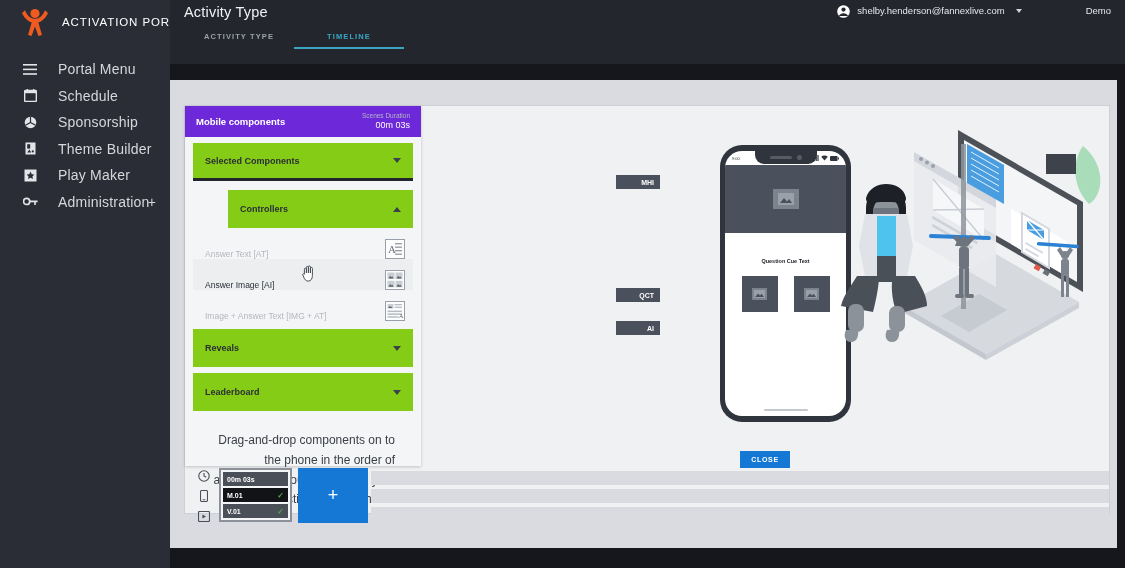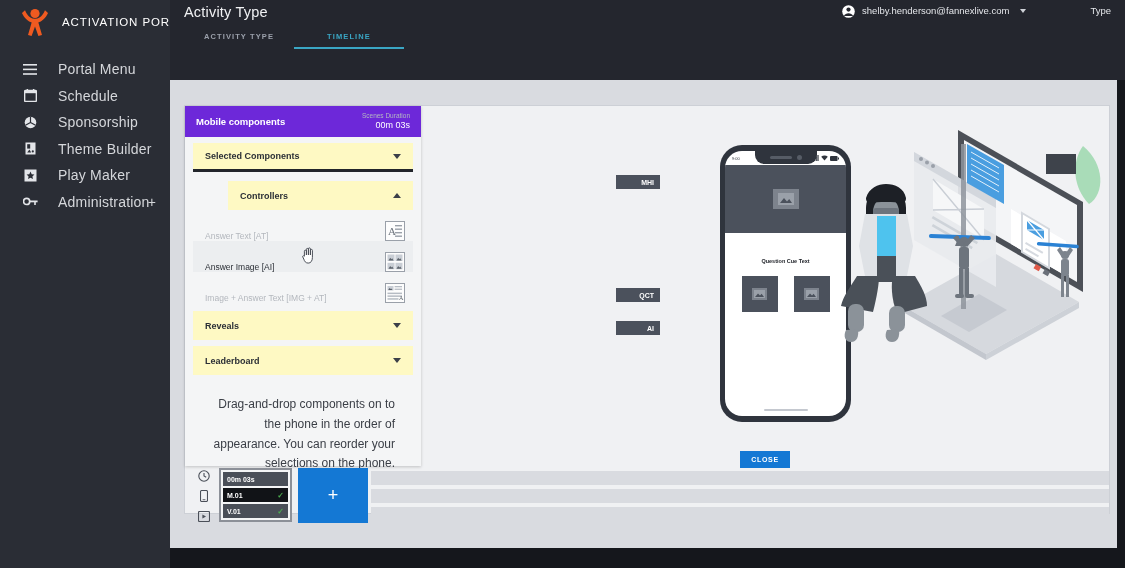--- a/index.html
+++ b/index.html
@@ -26,21 +26,21 @@
   }
   .nav-ico { width: 16px; height: 16px; flex: none; display: flex; align-items: center; justify-content: center; }
   .nav-ico svg { display: block; }
   .nav-label { color: #d5d7db; font-size: 14px; letter-spacing: .2px; white-space: nowrap; }
   .nav-plus {
     position: absolute; right: 14px; color: #d5d7db; font-size: 14px; line-height: 1;
   }
 
   
   .header {
-    position: absolute; left: 170px; top: 0; width: 955px; height: 80px;
+    position: absolute; left: 170px; top: 0; width: 955px; height: 64px;
     background: #24262e;
   }
   .hdr-title {
     position: absolute; left: 14px; top: 4px; color: #f1f2f4;
     font-size: 14.5px; font-weight: 400; letter-spacing: .2px;
   }
   .hdr-tabs { position: absolute; left: 14px; top: 28px; display: flex; }
   .hdr-tab {
     font-size: 7.5px; letter-spacing: 1.1px; color: #9ba0ab; font-weight: 700;
     padding: 4px 0 6px 0; width: 110px; text-align: center; cursor: pointer;
@@ -76,21 +76,21 @@
     height: 31px; background: #6d28d9; display: flex; align-items: center;
     justify-content: space-between; padding: 0 11px;
   }
   .panel-head-title { color: #ffffff; font-size: 9.5px; font-weight: 700; }
   .panel-head-meta { text-align: right; line-height: 1.25; }
   .ph-meta-label { color: #b4b8c1; font-size: 6.5px; display: block; }
   .ph-meta-val { color: #ffffff; font-size: 9px; display: block; }
 
   .panel-body { padding: 6px 8px 0 8px; }
   .accordion {
-    background: #fef9c3; height: 29px; display: flex; align-items: center;
+    background: #84cc16; height: 38px; display: flex; align-items: center;
     justify-content: space-between; padding: 0 12px; margin-bottom: 6px; cursor: pointer;
   }
   .accordion.sep { border-bottom: 3px solid #22252b; margin-bottom: 9px; }
   .accordion-label { font-size: 9px; color: #2b2f36; font-weight: 700; }
   .caret-dn {
     width: 0; height: 0; border-left: 4px solid transparent; border-right: 4px solid transparent;
     border-top: 5px solid #3c4049;
   }
   .caret-up {
     width: 0; height: 0; border-left: 4px solid transparent; border-right: 4px solid transparent;
@@ -283,21 +283,21 @@
         <span class="user-ico">
           <svg width="13" height="13" viewBox="0 0 13 13">
               <circle cx="6.5" cy="6.5" r="6.3" fill="#ffffff"></circle>
               <circle cx="6.5" cy="4.6" r="2.1" fill="#24262e"></circle>
               <path d="M1.9 10.9 C2.8 9 4.5 8.2 6.5 8.2 C8.5 8.2 10.2 9 11.1 10.9 Z" fill="#24262e"></path>
             </svg>
         </span>
         <span class="user-mail">shelby.henderson@fannexlive.com</span>
         <span class="caret-sm"></span>
       </div>
-      <span class="demo-label">Type</span>
+      <span class="demo-label">Demo</span>
     </div>
   </div>
 
   <div class="stage">
     <div class="canvas">
 
       <div class="preview">
 
         <div class="tag" style="left:195px; top:69px;">MHI</div>
         <div class="tag" style="left:195px; top:182px;">QCT</div>

